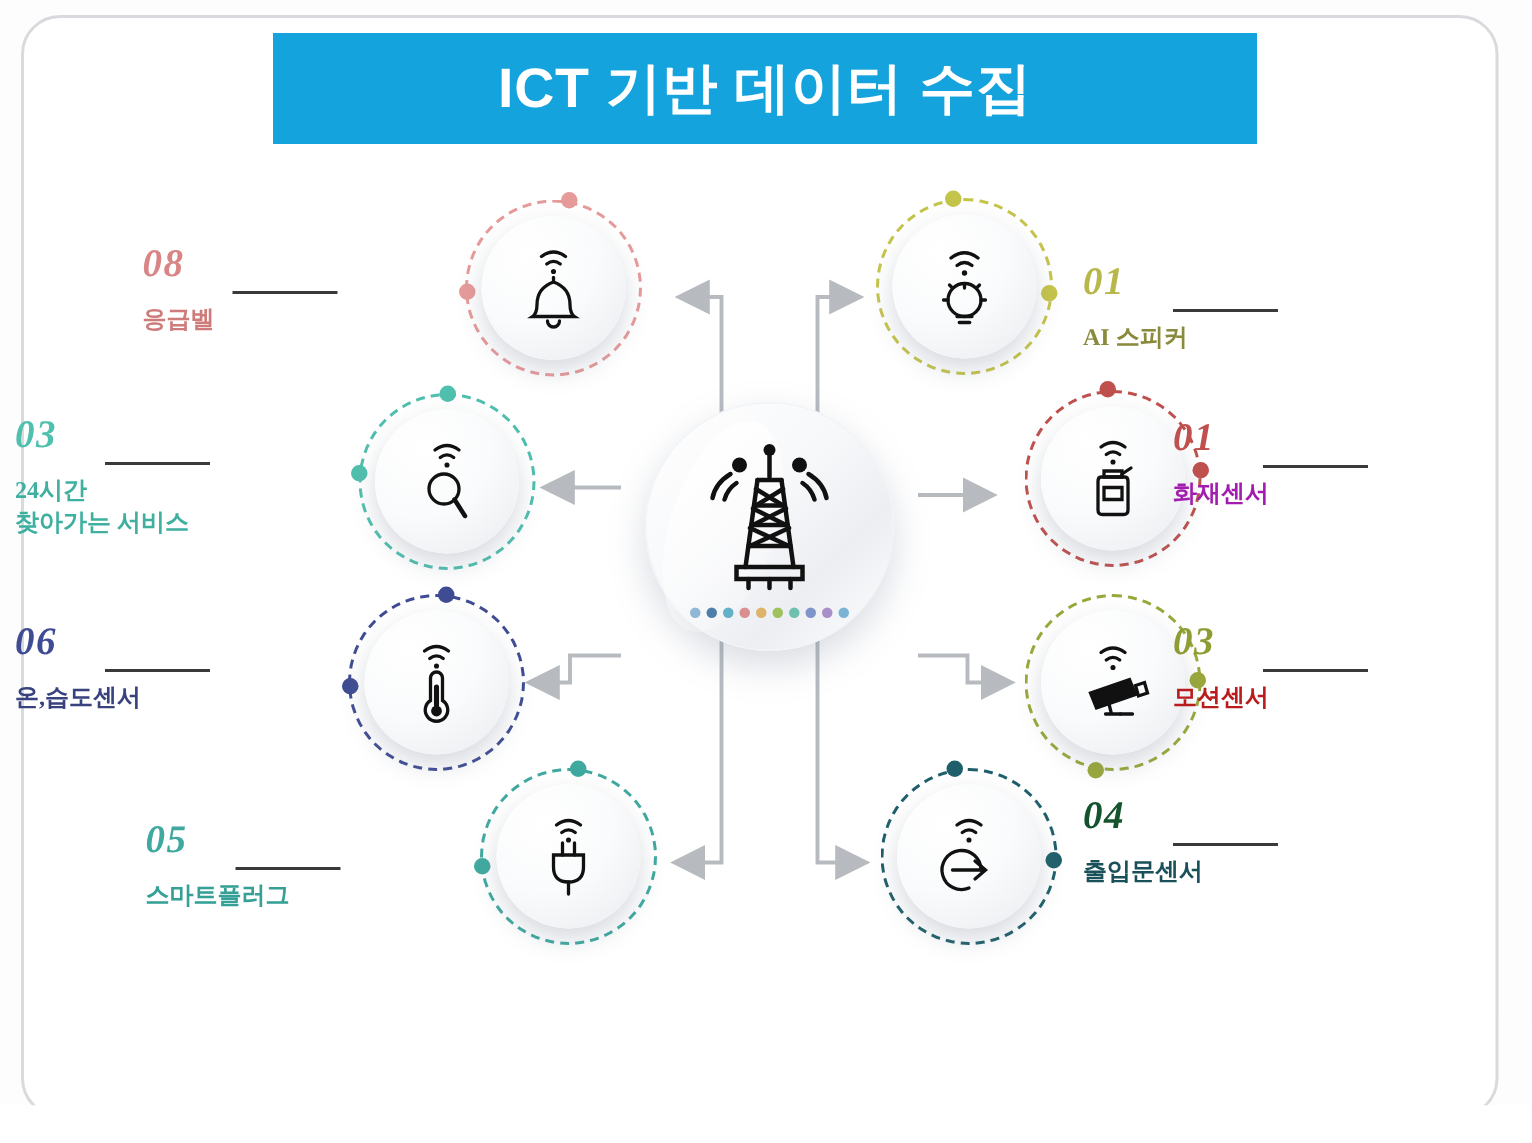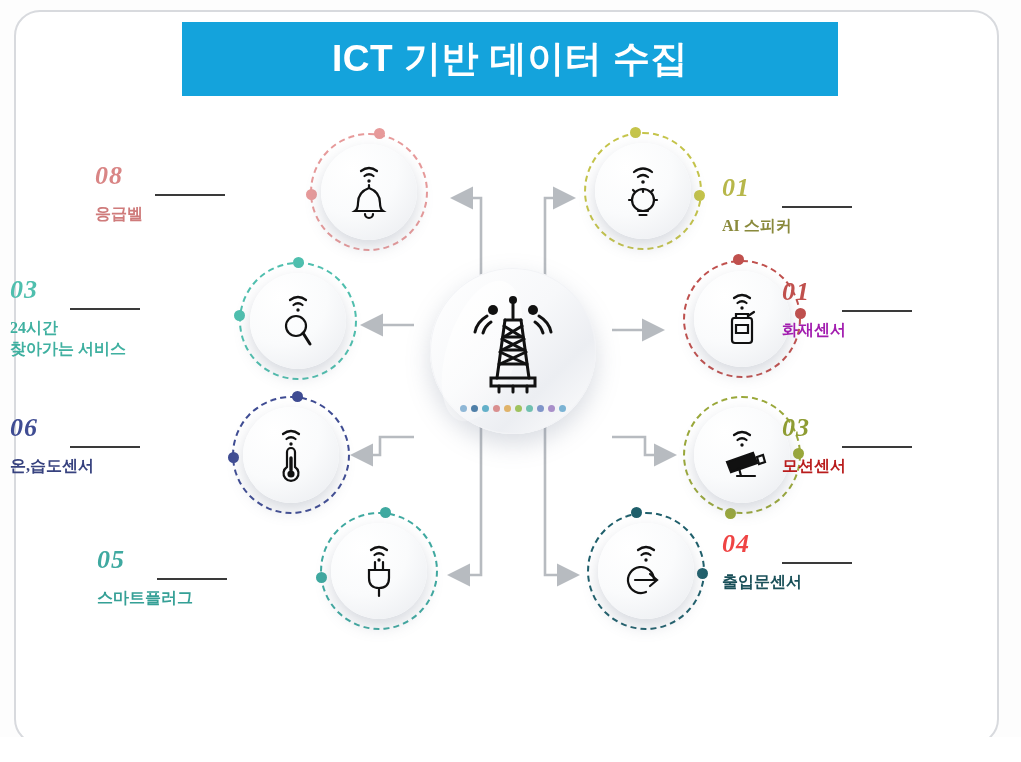--- a/index.html
+++ b/index.html
@@ -309,21 +309,21 @@
           <path d="M20 10 Q28 4 36 10"></path>
           <path d="M23.5 15 Q28 11.5 32.5 15"></path>
           <circle cx="28" cy="20" r="1.7" fill="#111" stroke="none"></circle>
           <path d="M36 40 A13 13 0 1 0 28 52"></path>
           <path d="M17 40 L38 40 M32 34 L39 40 L32 46"></path>
         </g>
       </svg>
     </div>
   </div>
   <div class="label" style="left:722px; top:530px;">
-    <div class="num" style="color:#ef4444">04</div>
+    <div class="num" style="color:#14532d">04</div>
     <div class="rule"></div>
     <div class="cap" style="color:#1a5059">출입문센서</div>
   </div>
 
   <div class="node" style="left:320px; top:512px;">
     <div class="ring" style="border-color:#3fa9a0"></div>
     <div class="bead" style="background:#3fa9a0; left:60px; top:-5px;"></div>
     <div class="bead" style="background:#3fa9a0; left:-4px; top:60px;"></div>
     <div class="disc">
       <svg width="56" height="62" viewBox="0 0 56 62">

